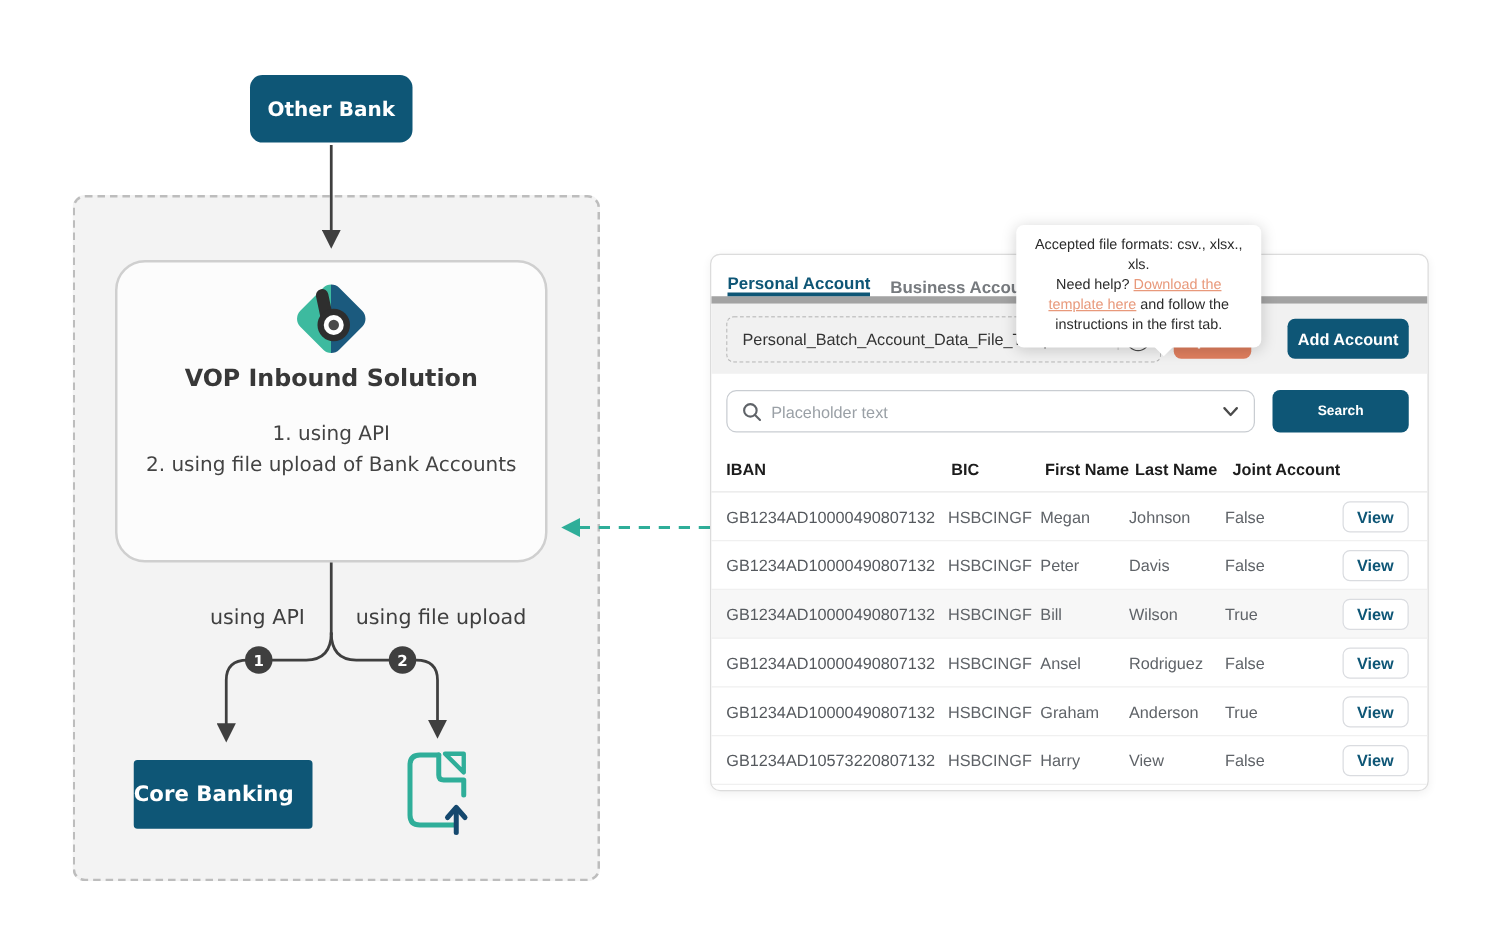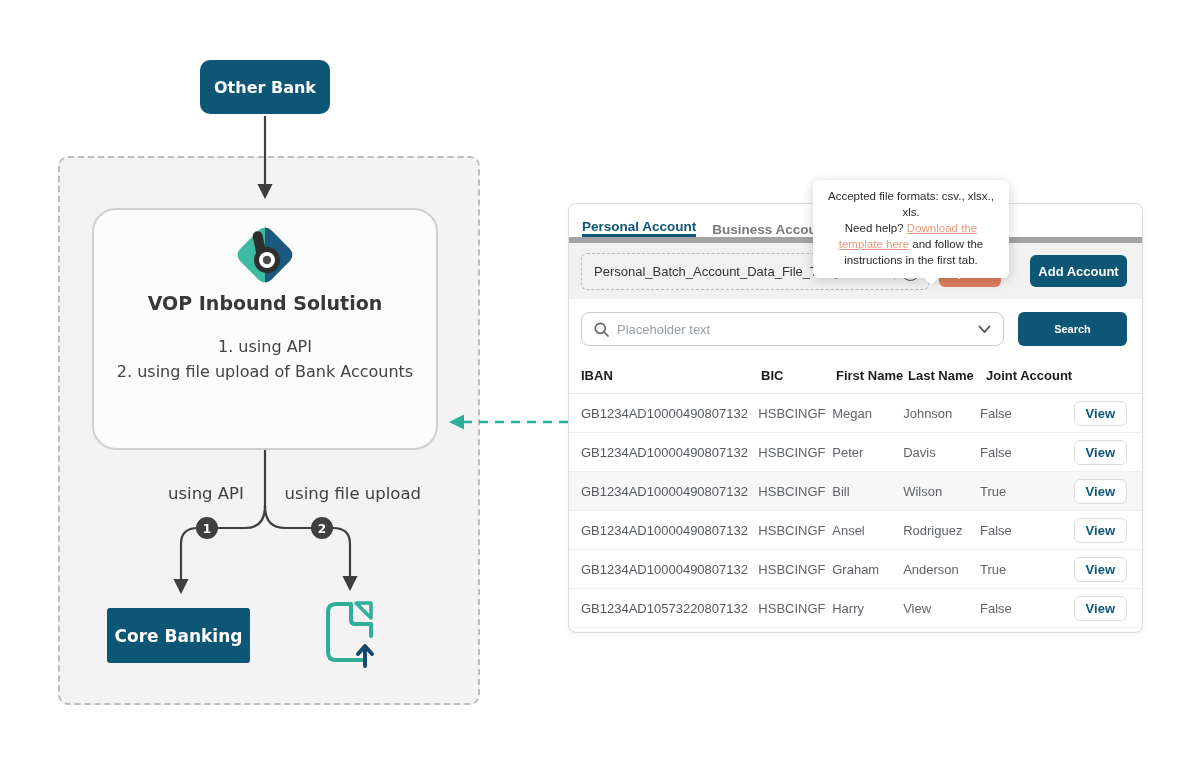--- a/index.html
+++ b/index.html
@@ -30,21 +30,21 @@
     transform:rotate(45deg);background:linear-gradient(45deg,var(--logo-green) 50%,var(--logo-navy) 50%);}
   .logo-b{position:absolute;left:0;top:0;}
   .box-title{font-size:19px;font-weight:bold;color:#383838;margin-top:6px;}
   .box-sub{font-size:16px;color:#434343;margin-top:22px;}
   .box-opts{font-size:16px;color:#434343;margin-top:20px;line-height:25px;}
   .branch-label{position:absolute;font-size:16.5px;color:var(--ink);}
   .branch-label.l1{left:168px;top:484px;width:80px;}
   .branch-label.l2{left:276px;top:484px;width:145px;text-align:right;}
   .core-banking{position:absolute;left:107px;top:608px;width:143px;height:55px;
     background:var(--dark-teal);border-radius:3px;color:#fff;font-weight:bold;font-size:17px;
-    display:flex;align-items:center;justify-content:center;}
+    display:flex;align-items:center;}
   .file-icon{position:absolute;left:323px;top:596px;}
   .connector-layer{position:absolute;left:0;top:0;width:1200px;height:761px;pointer-events:none;}
 
   
   .card{position:absolute;left:568px;top:203px;width:575px;height:430px;background:#fff;
     border:1px solid #DCDCDC;border-radius:8px;box-shadow:0 2px 8px rgba(0,0,0,.06);overflow:hidden;}
   .tabs{display:flex;align-items:flex-end;height:39px;border-bottom:6px solid #a3a3a3;padding:0 13px;gap:16px;}
   .tab{display:flex;align-items:center;font-size:13.5px;cursor:pointer;}
   .tab.active{color:var(--dark-teal);font-weight:bold;border-bottom:3px solid var(--dark-teal);}
   .tab.inactive{color:#5F6368;font-weight:bold;opacity:.85;}

